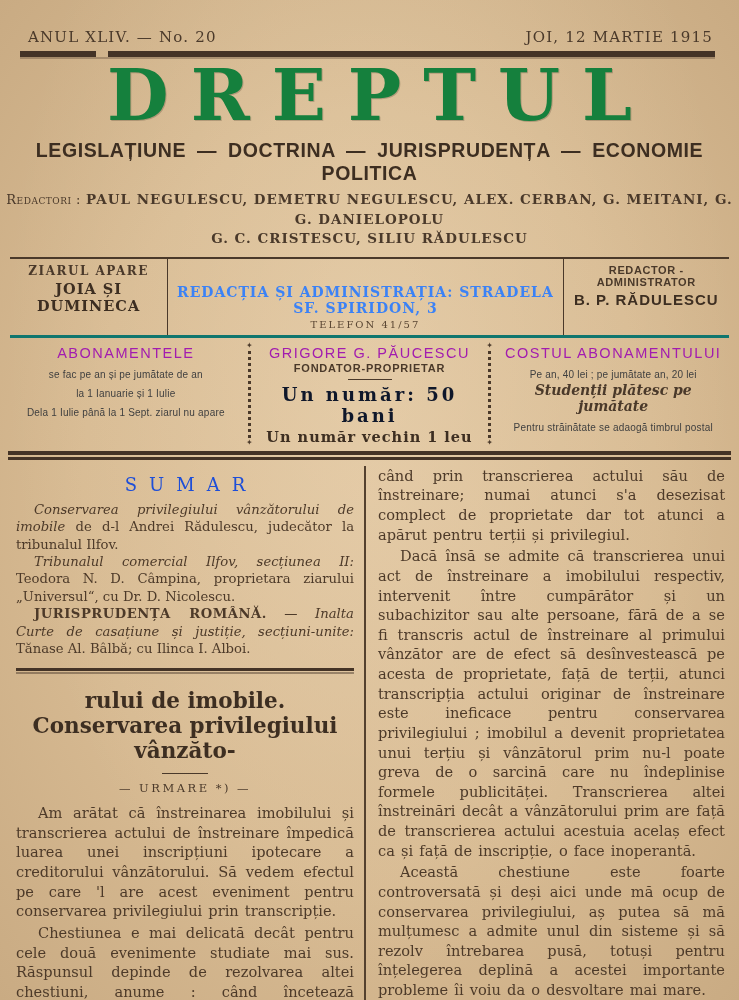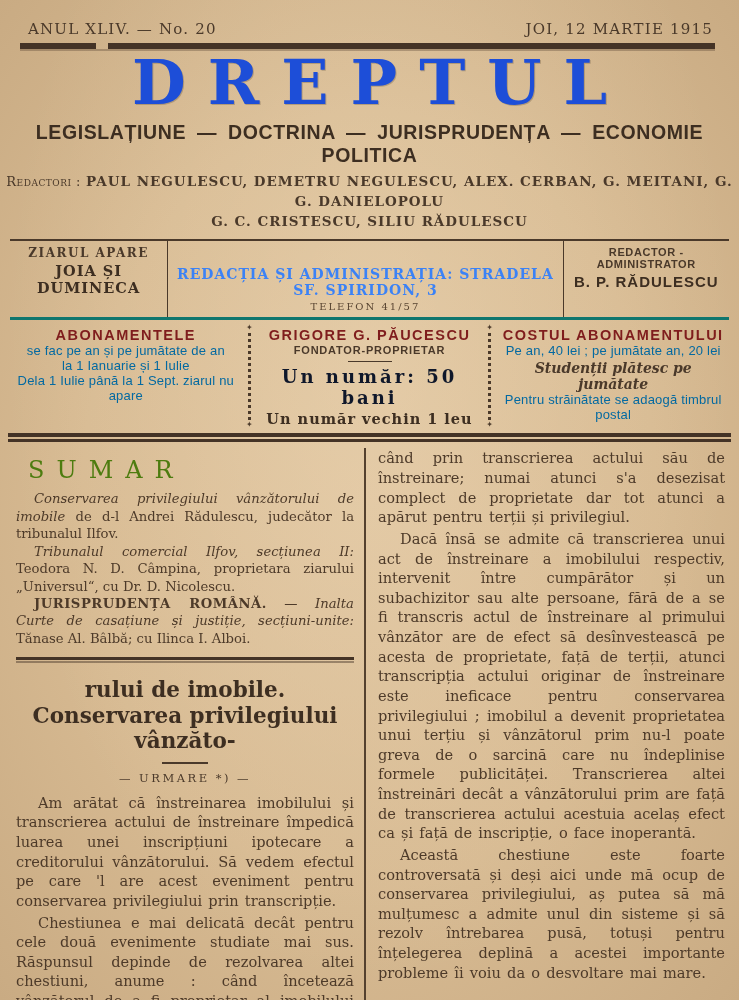--- a/index.html
+++ b/index.html
@@ -7,32 +7,32 @@
     background:
       radial-gradient(ellipse at 50% 35%, rgba(255,240,210,.25), rgba(0,0,0,0) 70%),
       radial-gradient(ellipse at 50% 50%, #ddc19b 0%, #d7ba92 55%, #c9ab83 100%);
     font-family:"DejaVu Serif","Liberation Serif",serif;
     color:#4d3a29;
     position:relative;
   }
   .page{width:739px;height:1000px;display:flex;flex-direction:column;box-sizing:border-box;}
 
   
-  .topbar{display:flex;justify-content:space-between;padding:20px 26px 2px 28px;
+  .topbar{display:flex;justify-content:space-between;padding:28px 26px 2px 28px;
           font-size:15px;letter-spacing:1.2px;color:#4a392a;}
   .rule-top{height:6px;margin:3px 24px 0 20px;
     background:linear-gradient(to right,#443326 0,#443326 76px,rgba(0,0,0,0) 76px,rgba(0,0,0,0) 88px,#443326 88px,#443326 100%);
     box-shadow:0 2px 0 rgba(68,51,38,.30);}
 
   
   .masthead{text-align:center;margin-top:2px;}
   .masthead .title{
     font-family:"DejaVu Serif","Liberation Serif",serif;
-    font-size:62px;font-weight:bold;line-height:1.04;
-    letter-spacing:22px;text-indent:22px;color:#1d4ed8;
+    font-size:71px;font-weight:bold;line-height:1.04;
+    letter-spacing:22px;text-indent:22px;color:#15803d;
     text-shadow:1px 1px 0 rgba(61,46,33,.25);}
   .masthead .subtitle{
     font-family:"Liberation Sans","DejaVu Sans",sans-serif;
     font-size:19.5px;font-weight:bold;letter-spacing:.6px;word-spacing:5px;
     color:#3d2e21;margin-top:6px;}
 
   
   .staff-row{display:flex;justify-content:space-between;padding:8px 96px 0 98px;align-items:baseline;}
   .staff-label{font-variant:small-caps;font-size:13px;letter-spacing:.5px;color:#4a392a;}
   .staff-name{font-weight:bold;font-size:16px;letter-spacing:1px;color:#3d2e21;}
@@ -55,22 +55,22 @@
   .info-admin-name{font-size:15px;font-weight:bold;letter-spacing:1px;color:#3d2e21;margin-top:3px;
                    font-family:"Liberation Sans","DejaVu Sans",sans-serif;}
 
   
   .subs-bar{display:flex;margin:0 10px;align-items:stretch;}
   .subs-cell{box-sizing:border-box;padding:7px 4px 6px;text-align:center;
              font-family:"Liberation Sans","DejaVu Sans",sans-serif;}
   .subs-cell.s1{width:33%;}
   .subs-cell.s2{width:32%;}
   .subs-cell.s3{width:33%;}
-  .subs-title{font-size:14.5px;font-weight:bold;letter-spacing:1.5px;color:#7f1d1d;}
-  .subs-line{font-size:13px;color:#0369a1;margin-top:0;letter-spacing:.2px;}
+  .subs-title{font-size:14.5px;font-weight:normal;letter-spacing:1.5px;color:#a21caf;}
+  .subs-line{font-size:10px;color:#404040;margin-top:8px;letter-spacing:.2px;}
   .subs-sub{font-size:11px;font-weight:bold;letter-spacing:.8px;color:#4a392a;margin-top:1px;}
   .mini-rule{width:44px;height:1px;background:#4a392a;margin:5px auto 4px;}
   .subs-price1{font-family:"DejaVu Serif","Liberation Serif",serif;font-size:18px;font-weight:bold;
                letter-spacing:3px;color:#0f172a;margin-top:2px;}
   .subs-price2{font-family:"DejaVu Serif","Liberation Serif",serif;font-size:14.5px;font-weight:bold;
                letter-spacing:1px;color:#3d2e21;margin-top:2px;}
   .subs-italic{font-family:"DejaVu Serif","Liberation Serif",serif;font-style:italic;font-size:14px;
                font-weight:bold;color:#4a392a;margin-top:2px;}
   .ornament{width:16px;display:flex;flex-direction:column;align-items:center;padding:4px 0;}
   .orn-glyph{font-size:8px;color:#4a392a;line-height:1;}
@@ -78,22 +78,22 @@
 
   .rule-double{height:9px;margin:0 8px;
     background:linear-gradient(to bottom,#443326 0,#443326 4px,rgba(0,0,0,0) 4px,rgba(0,0,0,0) 6px,#443326 6px,#443326 8px);}
 
   
   .columns{display:flex;flex:1;padding:4px 12px 0 14px;overflow:hidden;}
   .col-left{width:350px;padding:2px 10px 0 2px;box-sizing:border-box;}
   .col-divider{width:2px;background:#54412f;margin-top:2px;}
   .col-right{flex:1;padding:2px 2px 0 12px;box-sizing:border-box;}
 
-  .sumar-title{font-size:24px;letter-spacing:12px;text-indent:12px;
-               color:#4d7c0f;margin:8px 0 6px;}
+  .sumar-title{text-align:center;font-size:18px;letter-spacing:12px;text-indent:12px;
+               color:#1d4ed8;margin:8px 0 6px;}
   .sumar-item{font-size:13.2px;line-height:1.32;text-align:justify;text-indent:18px;
               margin:0;color:#4d3a29;}
   .sumar-item .it{font-style:italic;}
   .sumar-item .bd{font-weight:bold;letter-spacing:.5px;}
   .rule-sumar{height:6px;margin:10px 0 0;
     background:linear-gradient(to bottom,#443326 0,#443326 3px,rgba(0,0,0,0) 3px,rgba(0,0,0,0) 4px,rgba(68,51,38,.45) 4px,rgba(68,51,38,.45) 5px);}
 
   .article-title{text-align:center;font-size:21.5px;font-weight:bold;line-height:1.18;
                  color:#3d2e21;margin:14px 0 0;}
   .title-rule{width:46px;height:1.5px;background:#4a392a;margin:9px auto 7px;}

